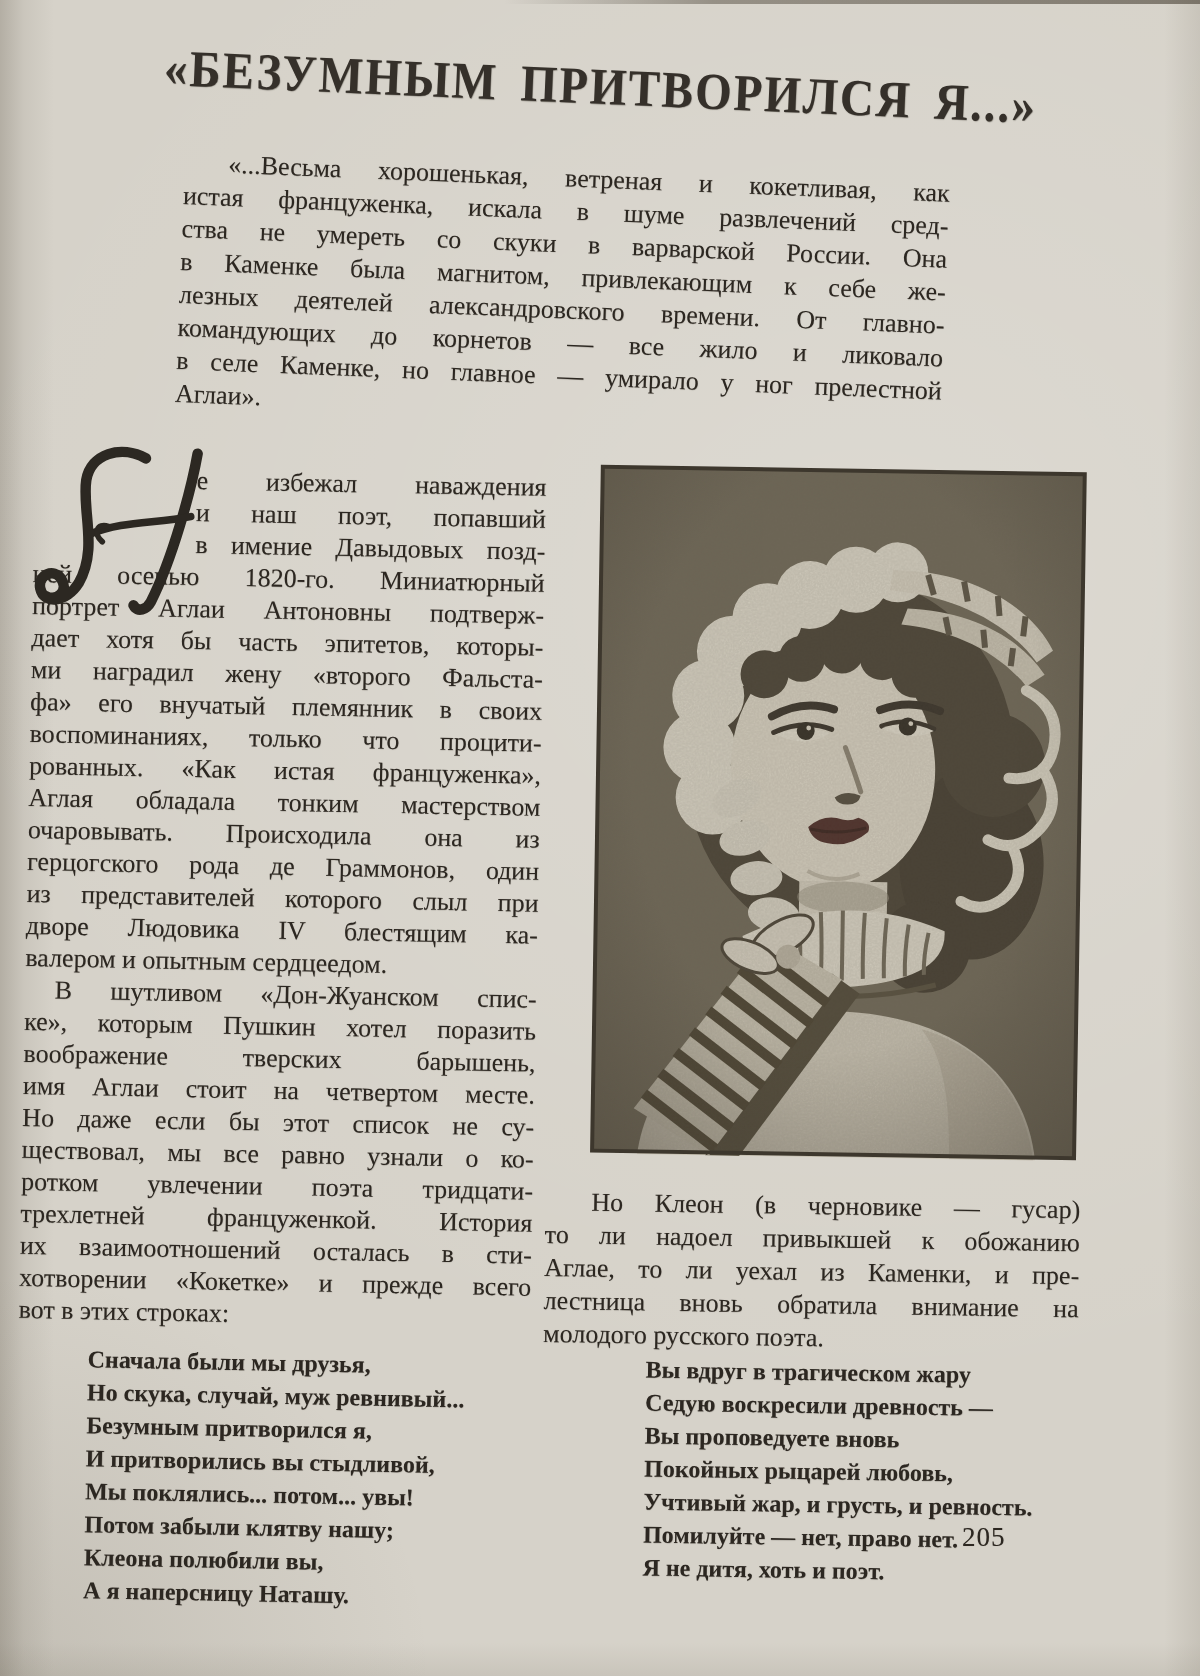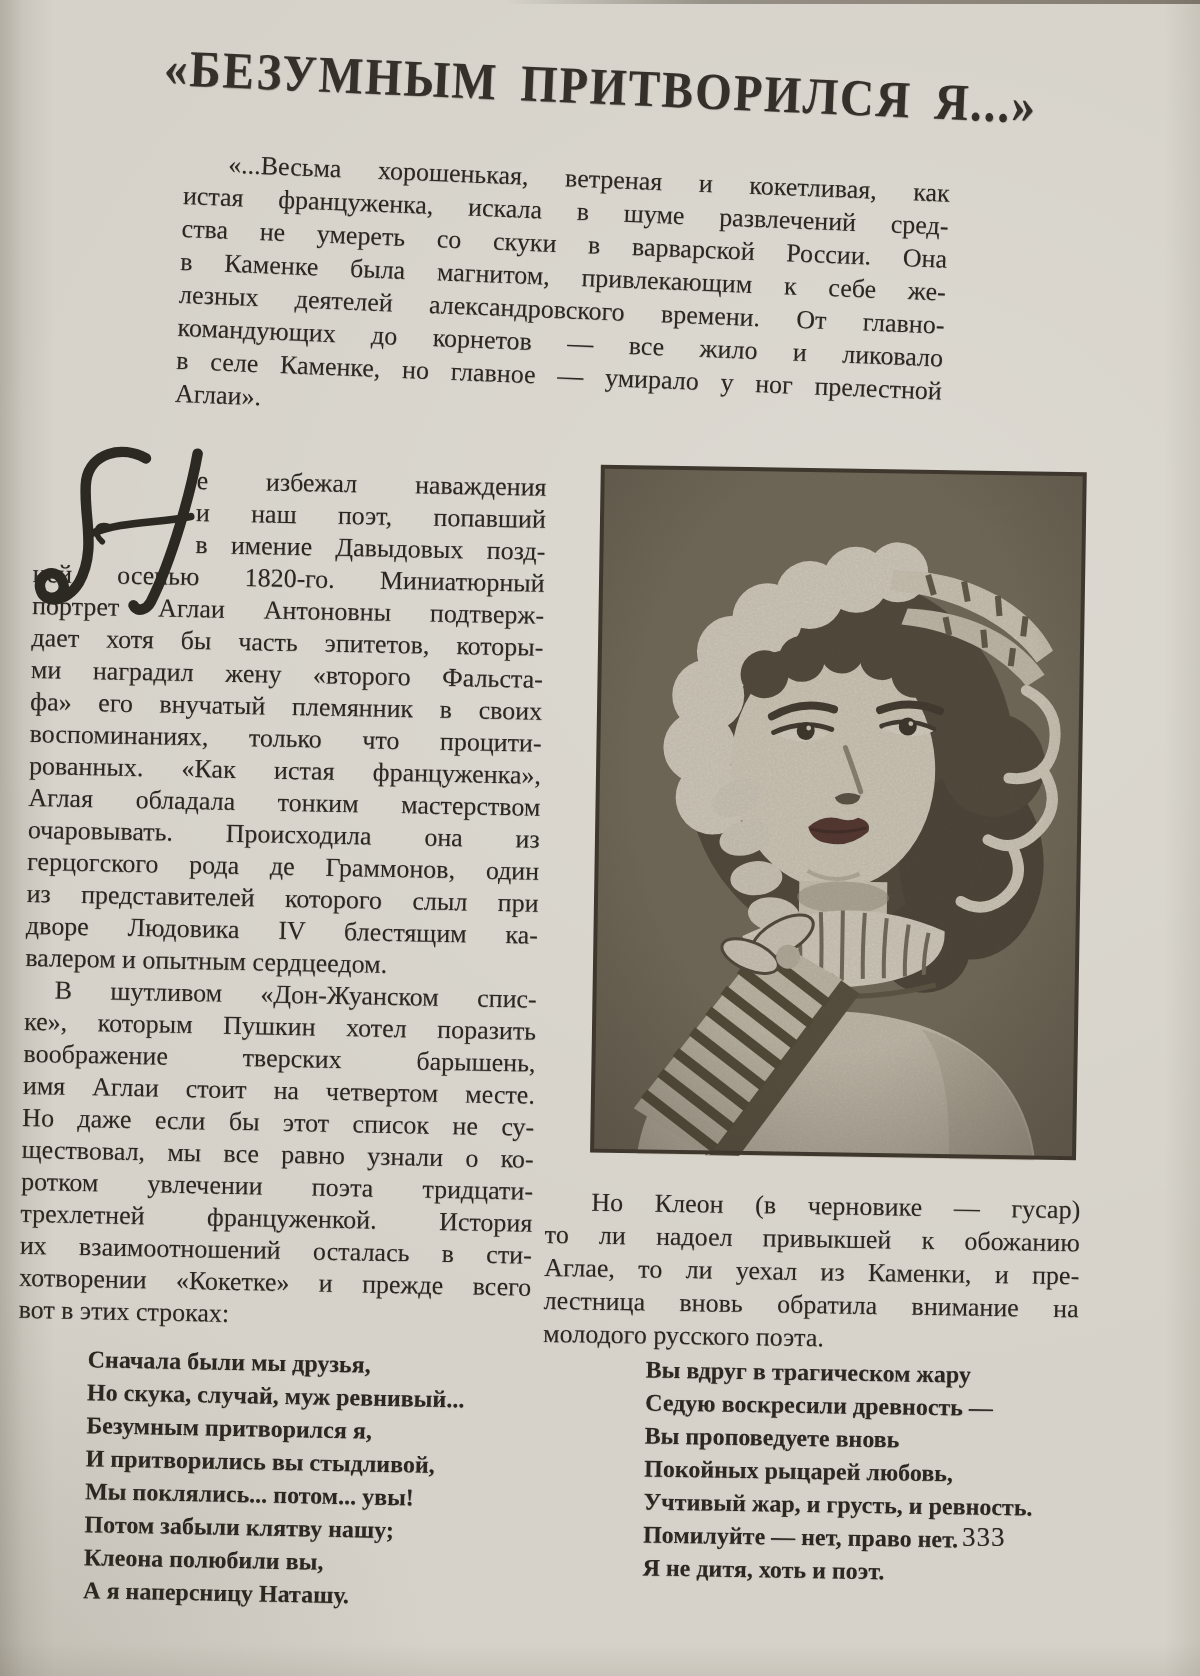--- a/index.html
+++ b/index.html
@@ -279,14 +279,14 @@
         <div class="tline">Вы вдруг в трагическом жару</div>
         <div class="tline">Седую воскресили древность —</div>
         <div class="tline">Вы проповедуете вновь</div>
         <div class="tline">Покойных рыцарей любовь,</div>
         <div class="tline">Учтивый жар, и грусть, и ревность.</div>
         <div class="tline">Помилуйте — нет, право нет.</div>
         <div class="tline">Я не дитя, хоть и поэт.</div>
       </div>
   </div>
 
-  <div class="page-number">333</div>
+  <div class="page-number">205</div>
 </div>
 
 </body></html>

